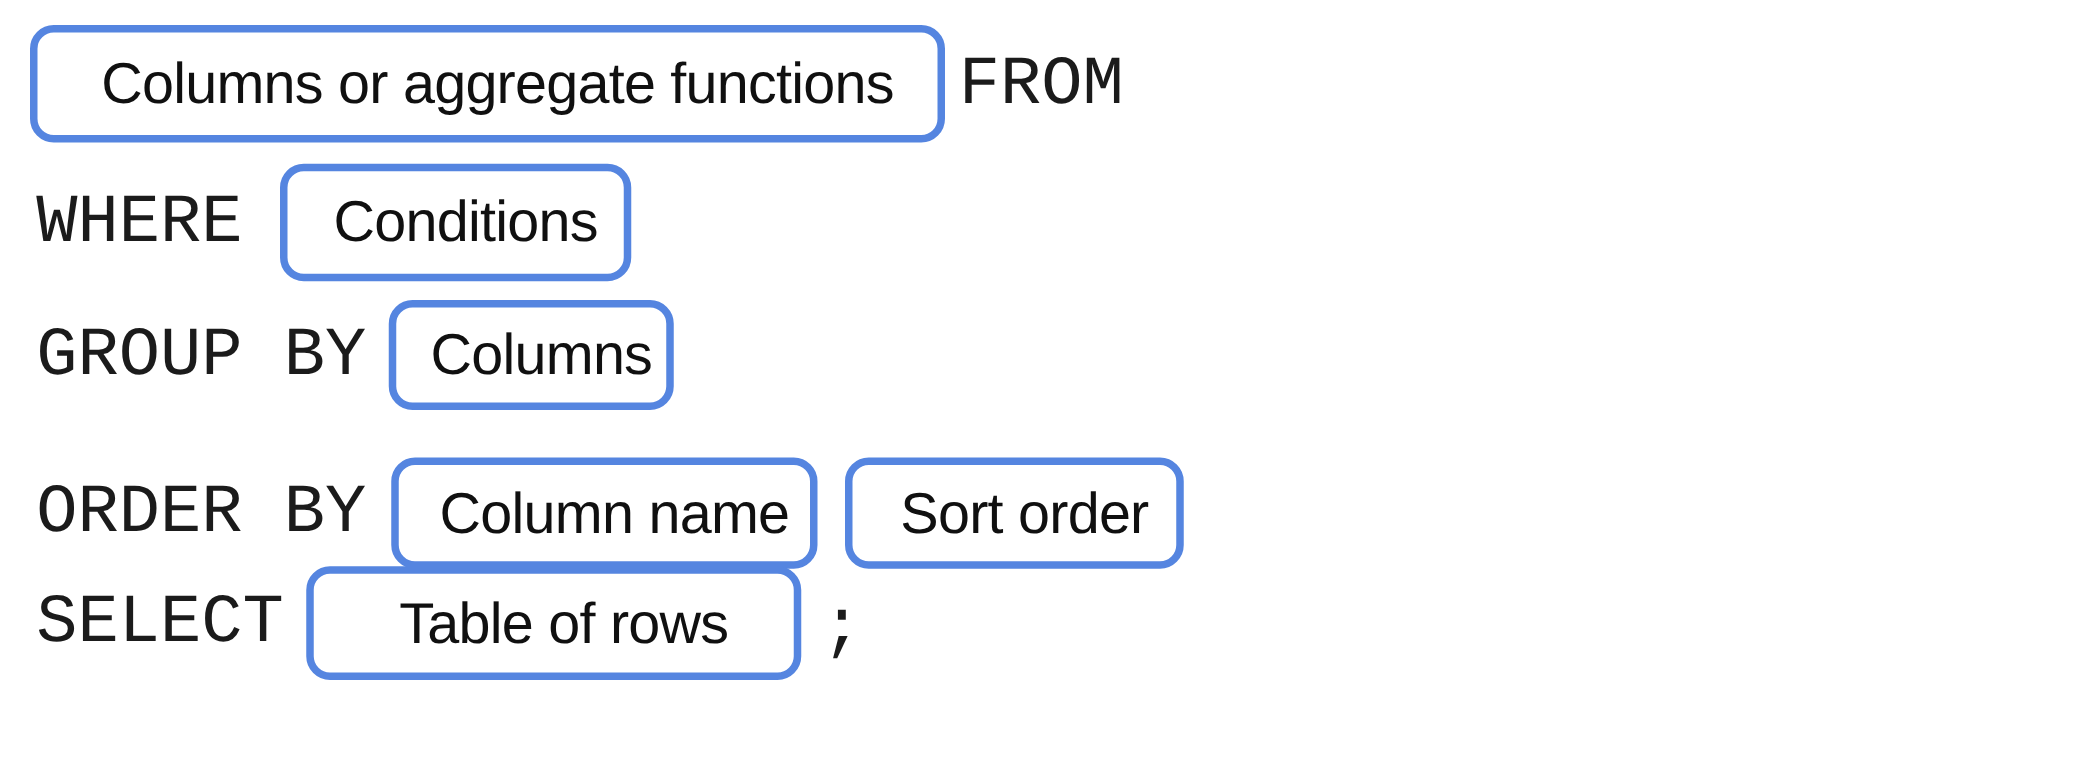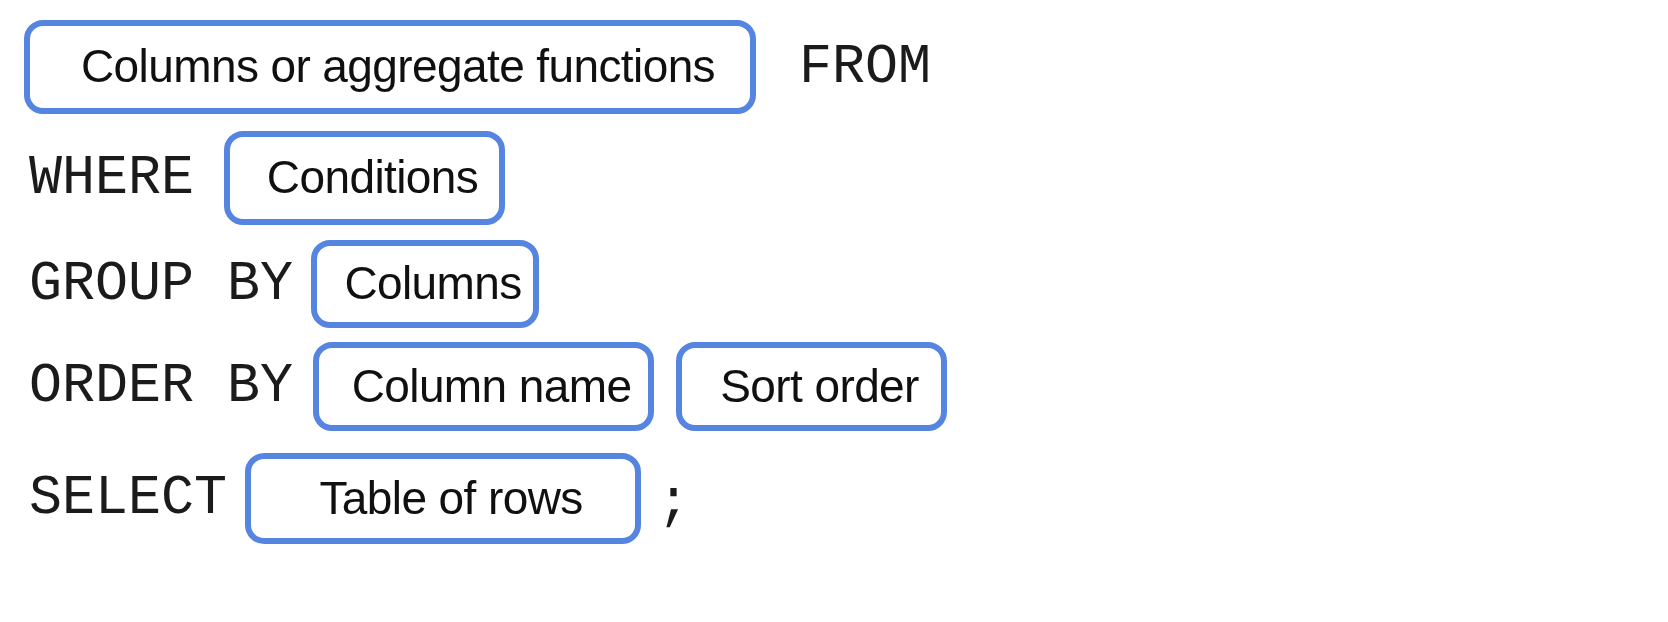--- a/index.html
+++ b/index.html
@@ -29,21 +29,21 @@
     display: flex;
     flex-direction: row;
     align-items: center;
     white-space: nowrap;
   }
 
   
   .row-1 { top: 20px;  height: 94px; }
   .row-2 { top: 131px; height: 94px; justify-content: center; }
   .row-3 { top: 240px; height: 88px; }
-  .row-4 { top: 342px; height: 89px; justify-content: center; }
+  .row-4 { top: 366px; height: 89px; justify-content: center; }
   .row-5 { top: 453px; height: 91px; }
 
   .sql-keyword {
     font-family: "Liberation Mono", "DejaVu Sans Mono", monospace;
     font-size: 55px;
     font-weight: 400;
     color: #1b1b1b;
     letter-spacing: 0px;
     line-height: 1;
     white-space: pre;
@@ -97,21 +97,21 @@
 <body>
 
 <div id="sql-template">
 
   <div class="sql-row row-1">
 
     <span class="slot slot-select-cols">
       <span class="slot-label">Columns or aggregate functions</span>
     </span>
 
-    <span class="sql-keyword" style="padding-left:43px;">FROM</span>
+    <span class="sql-keyword" style="padding-left:11px;">FROM</span>
 
   </div>
 
   <div class="sql-row row-2">
     <span class="sql-keyword">WHERE</span>
 
     <span class="slot slot-conditions">
       <span class="slot-label">Conditions</span>
     </span>
   </div>

